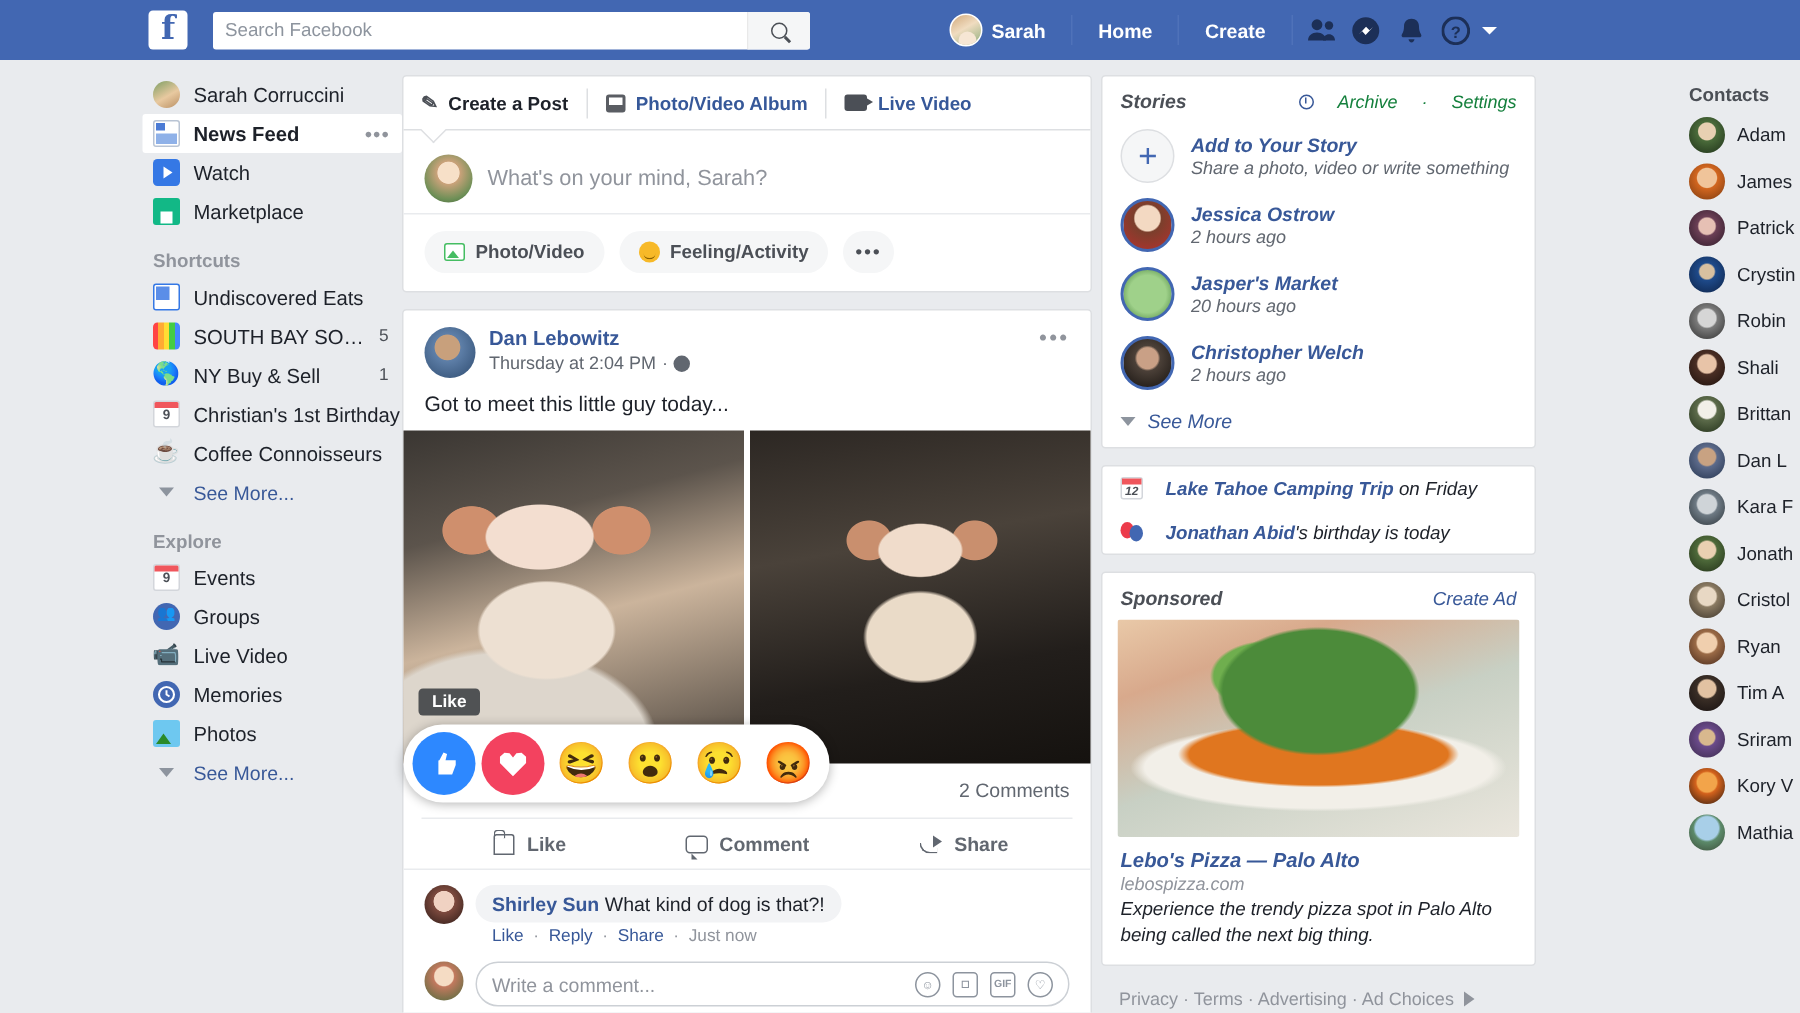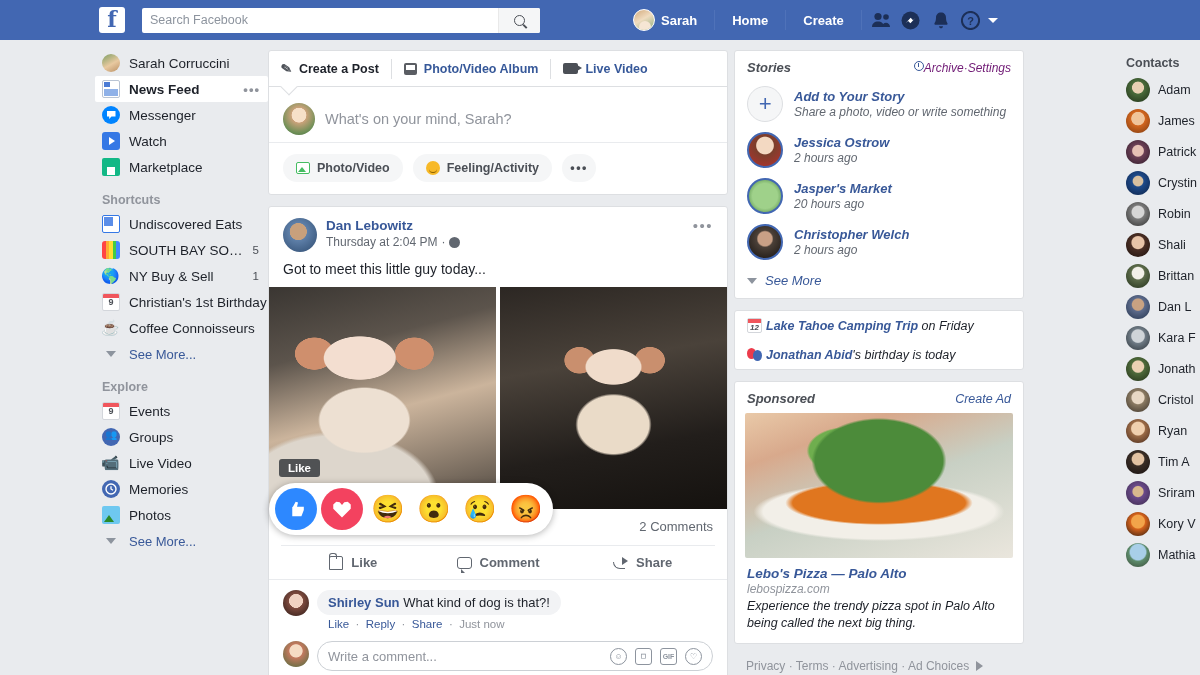--- a/index.html
+++ b/index.html
@@ -243,37 +243,37 @@
   #comment-input::placeholder{color:#90949c;}
   .cb-ico { width:17px;height:17px;margin-left:8px;border:1.3px solid #8d949e;border-radius:50%;
     display:flex;align-items:center;justify-content:center;font-size:8px;color:#8d949e;cursor:pointer;}
   .cb-ico.sq { border-radius:3px; font-size:7px; font-weight:bold;}
 
   
   #rightcol { width: 290px; flex: 0 0 auto; padding-top: 10px; margin-left: 6px;}
   .rcard { background:#fff; border:1px solid #dddfe2; border-radius:3px; margin-bottom:11px;font-style:italic; }
   #stories-head { display:flex; align-items:center; justify-content:space-between; padding: 9px 12px 6px;}
   .rtitle { font-size: 13px; font-weight:bold; color:#4b4f56; }
-  #stories-links { font-size:12px; color:#701a75; display:flex; align-items:flex-start; gap:0;}
+  #stories-links { font-size:12px; color:#15803d; display:flex; align-items:center; gap:16px;}
   #stories-links span { cursor:pointer; }
   .clock { width:10px;height:10px;border:1.3px solid #385898;border-radius:50%;position:relative;display:inline-block;}
   .clock::after{content:"";position:absolute;left:3.5px;top:1.5px;width:1.2px;height:3.5px;background:#385898;}
   .story-row { display:flex; align-items:center; gap:11px; padding: 5px 12px; cursor:pointer; }
   .story-add { width:36px;height:36px;border-radius:50%;background:#f5f6f7;border:1px solid #dddfe2;
     display:flex;align-items:center;justify-content:center;color:#4267b2;font-size:22px;line-height:1;flex:0 0 auto;}
   .story-av { width:36px;height:36px;border-radius:50%;border:2px solid #4267b2;flex:0 0 auto;}
   .sav-1 { background: radial-gradient(circle at 50% 36%, #f3d9c2 0 32%, #7b3f2c 36%, #b5312e 100%);}
   .sav-2 { background: radial-gradient(circle at 50% 50%, #9fd18a 0 55%, #3f7a34 100%);}
   .sav-3 { background: radial-gradient(circle at 50% 40%, #c9a086 0 28%, #4b4038 34%, #16120f 100%);}
   .story-name { font-size:13px; font-weight:bold; color:#385898; }
   .story-sub { font-size:12px; color:#616770; margin-top:1px; }
   .story-sub.light { font-weight:normal; }
   #stories-more { display:flex; align-items:center; gap:8px; padding: 8px 12px 10px; color:#385898; font-size:13px; cursor:pointer;}
 
-  .ev-row { display:flex; align-items:center; gap:4px; padding: 7px 12px; font-size:12.5px; cursor:pointer;}
+  .ev-row { display:flex; align-items:center; gap:15px; padding: 7px 12px; font-size:12.5px; cursor:pointer;}
   .ev-row b { color:#385898; }
   .ico-cal2 { width:15px;height:15px;background:#fff;border:1px solid #d3d6db;border-radius:2px;position:relative;
     font-size:8px;color:#4b4f56;text-align:center;line-height:17px;font-weight:bold;flex:0 0 auto;}
   .ico-cal2::before{content:"";position:absolute;top:0;left:0;right:0;height:4px;background:#f0565c;}
   .ico-balloon { width:15px;height:15px;flex:0 0 auto;position:relative;}
   .ico-balloon::before{content:"";position:absolute;left:0;top:1px;width:9px;height:11px;border-radius:50%;background:#ec3b4b;}
   .ico-balloon::after{content:"";position:absolute;right:0;top:3px;width:9px;height:11px;border-radius:50%;background:#4267b2;}
 
   #spon-head { display:flex; justify-content:space-between; align-items:center; padding: 9px 12px 7px;}
   #spon-create { font-size:12.5px; color:#385898; cursor:pointer;}
@@ -357,24 +357,20 @@
 
     <div class="nav-row">
       <span class="avatar-sm"></span>
       <span class="label">Sarah Corruccini</span>
     </div>
 
     <div class="nav-row active">
       <span class="ico ico-newsfeed"></span>
       <span class="label">News Feed</span>
       <span class="dots">•••</span>
-    </div>
-    <div class="nav-row">
-      <span class="ico ico-messenger"></span>
-      <span class="label">Messenger</span>
     </div>
     <div class="nav-row">
       <span class="ico ico-watch"></span>
       <span class="label">Watch</span>
     </div>
     <div class="nav-row">
       <span class="ico ico-market"></span>
       <span class="label">Marketplace</span>
     </div>
 

